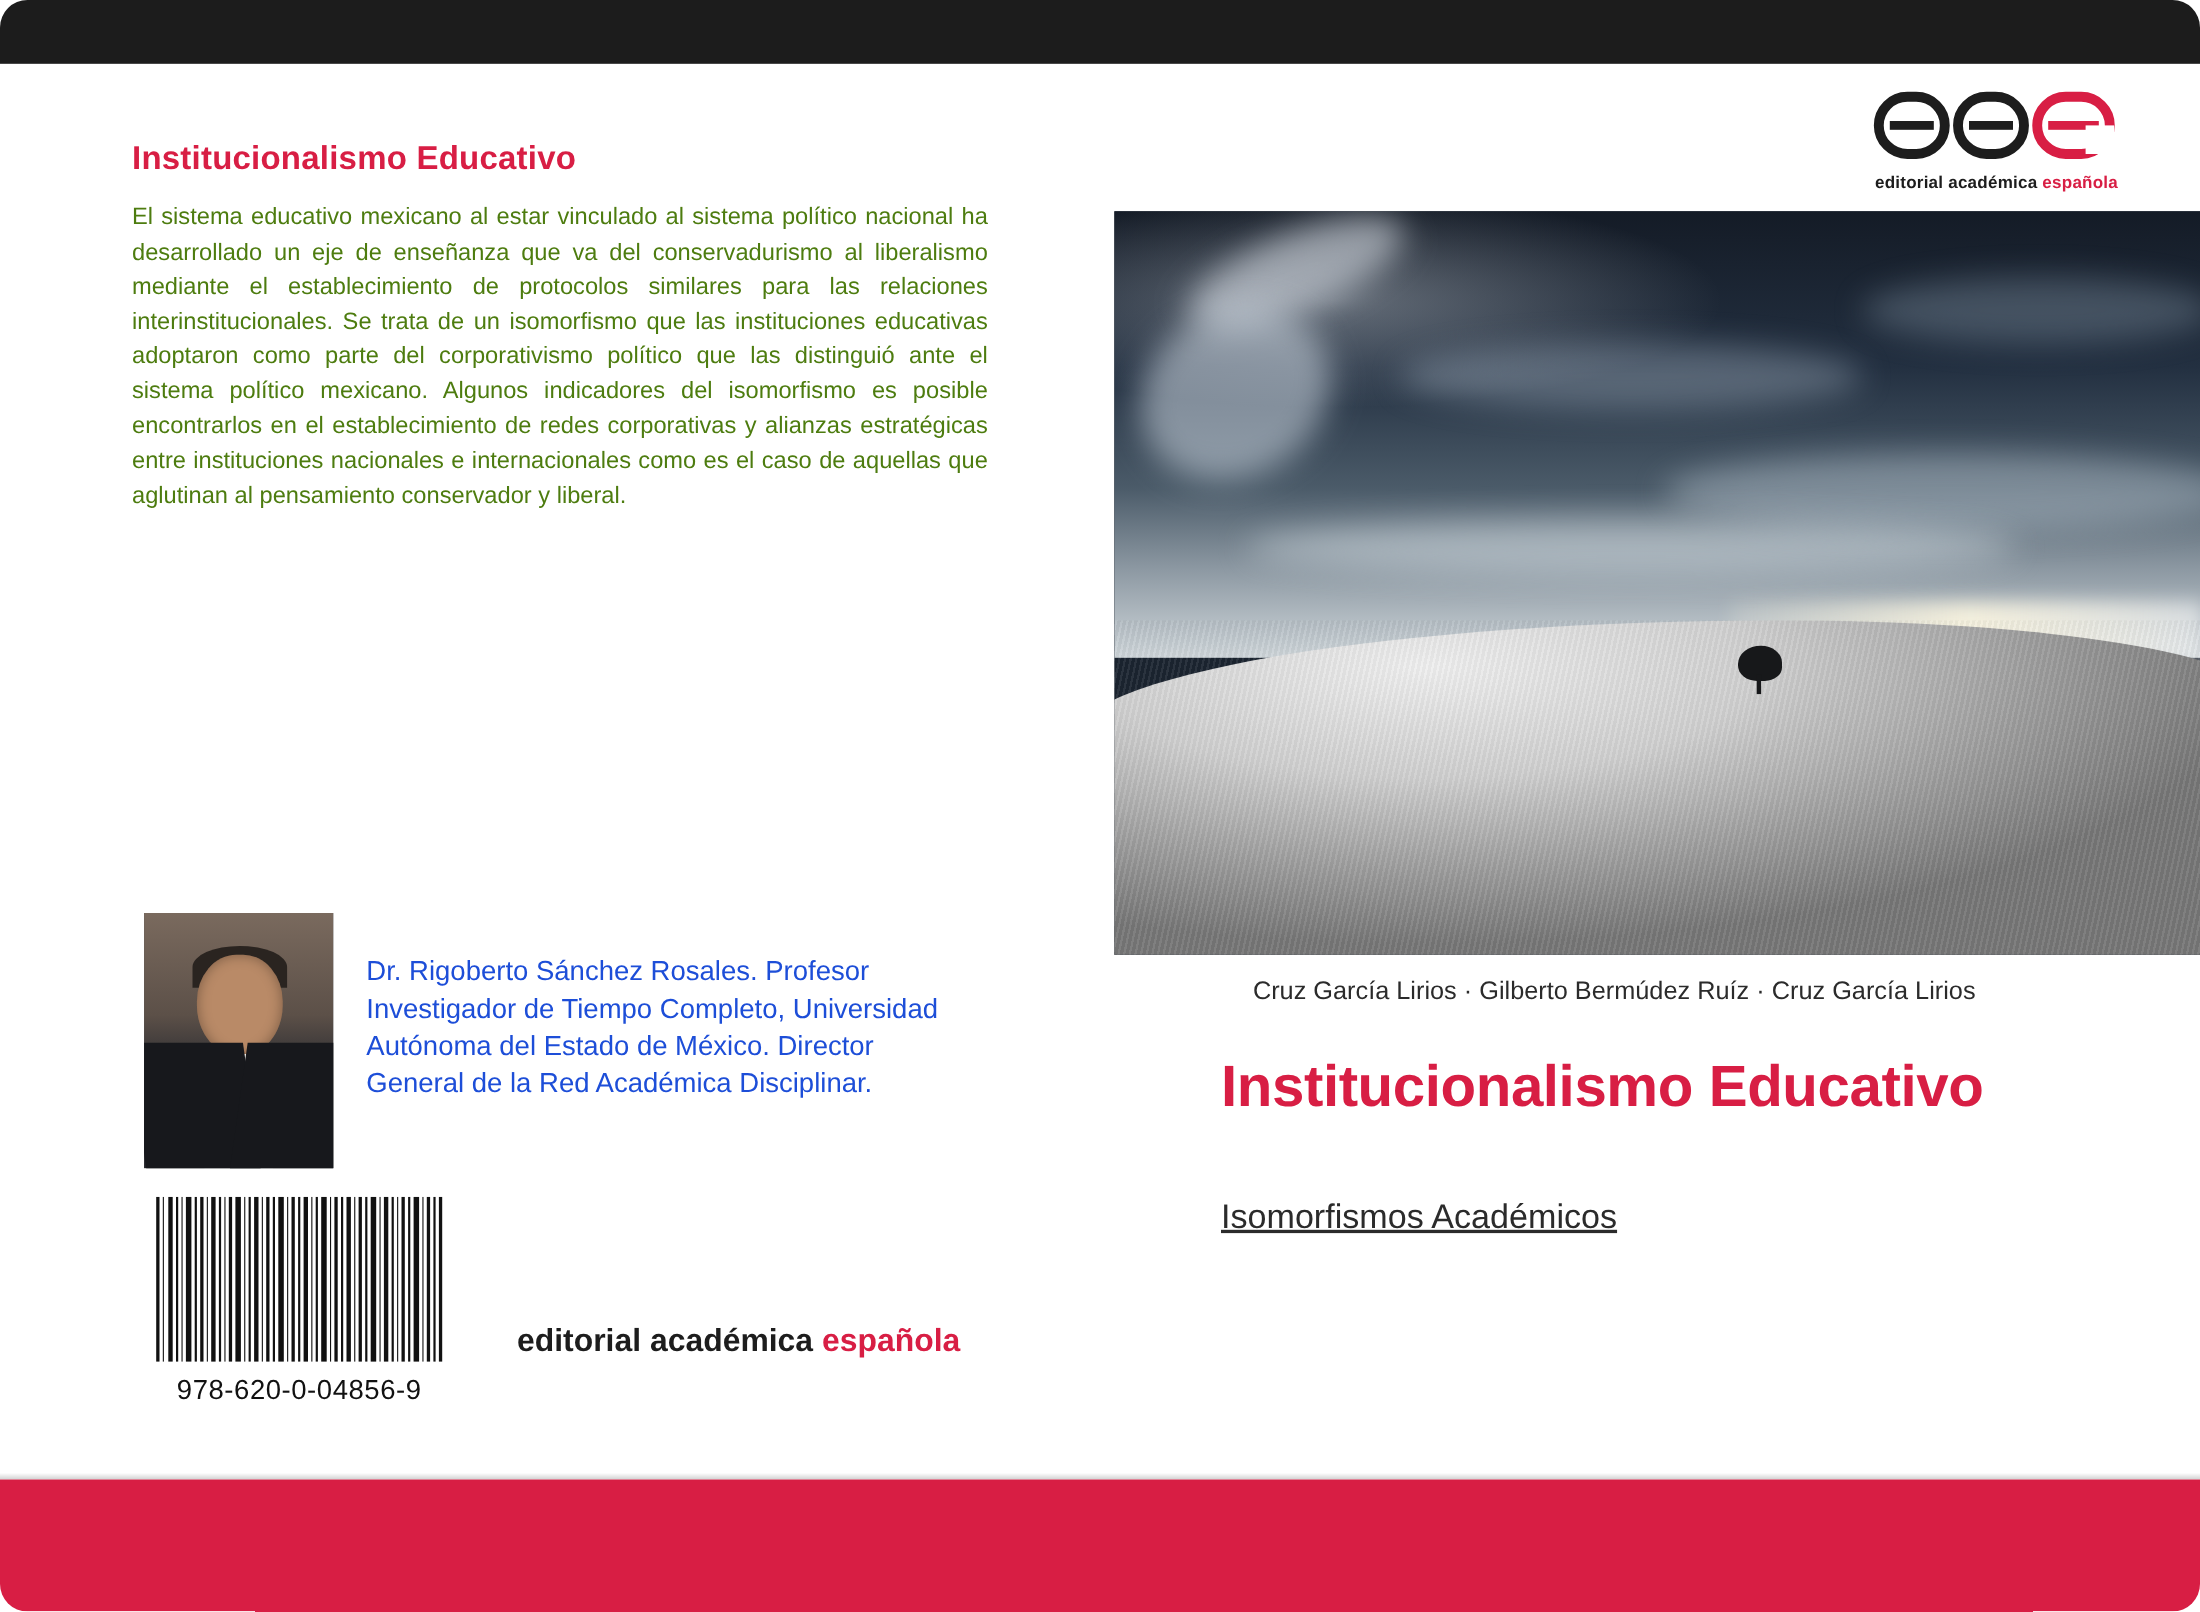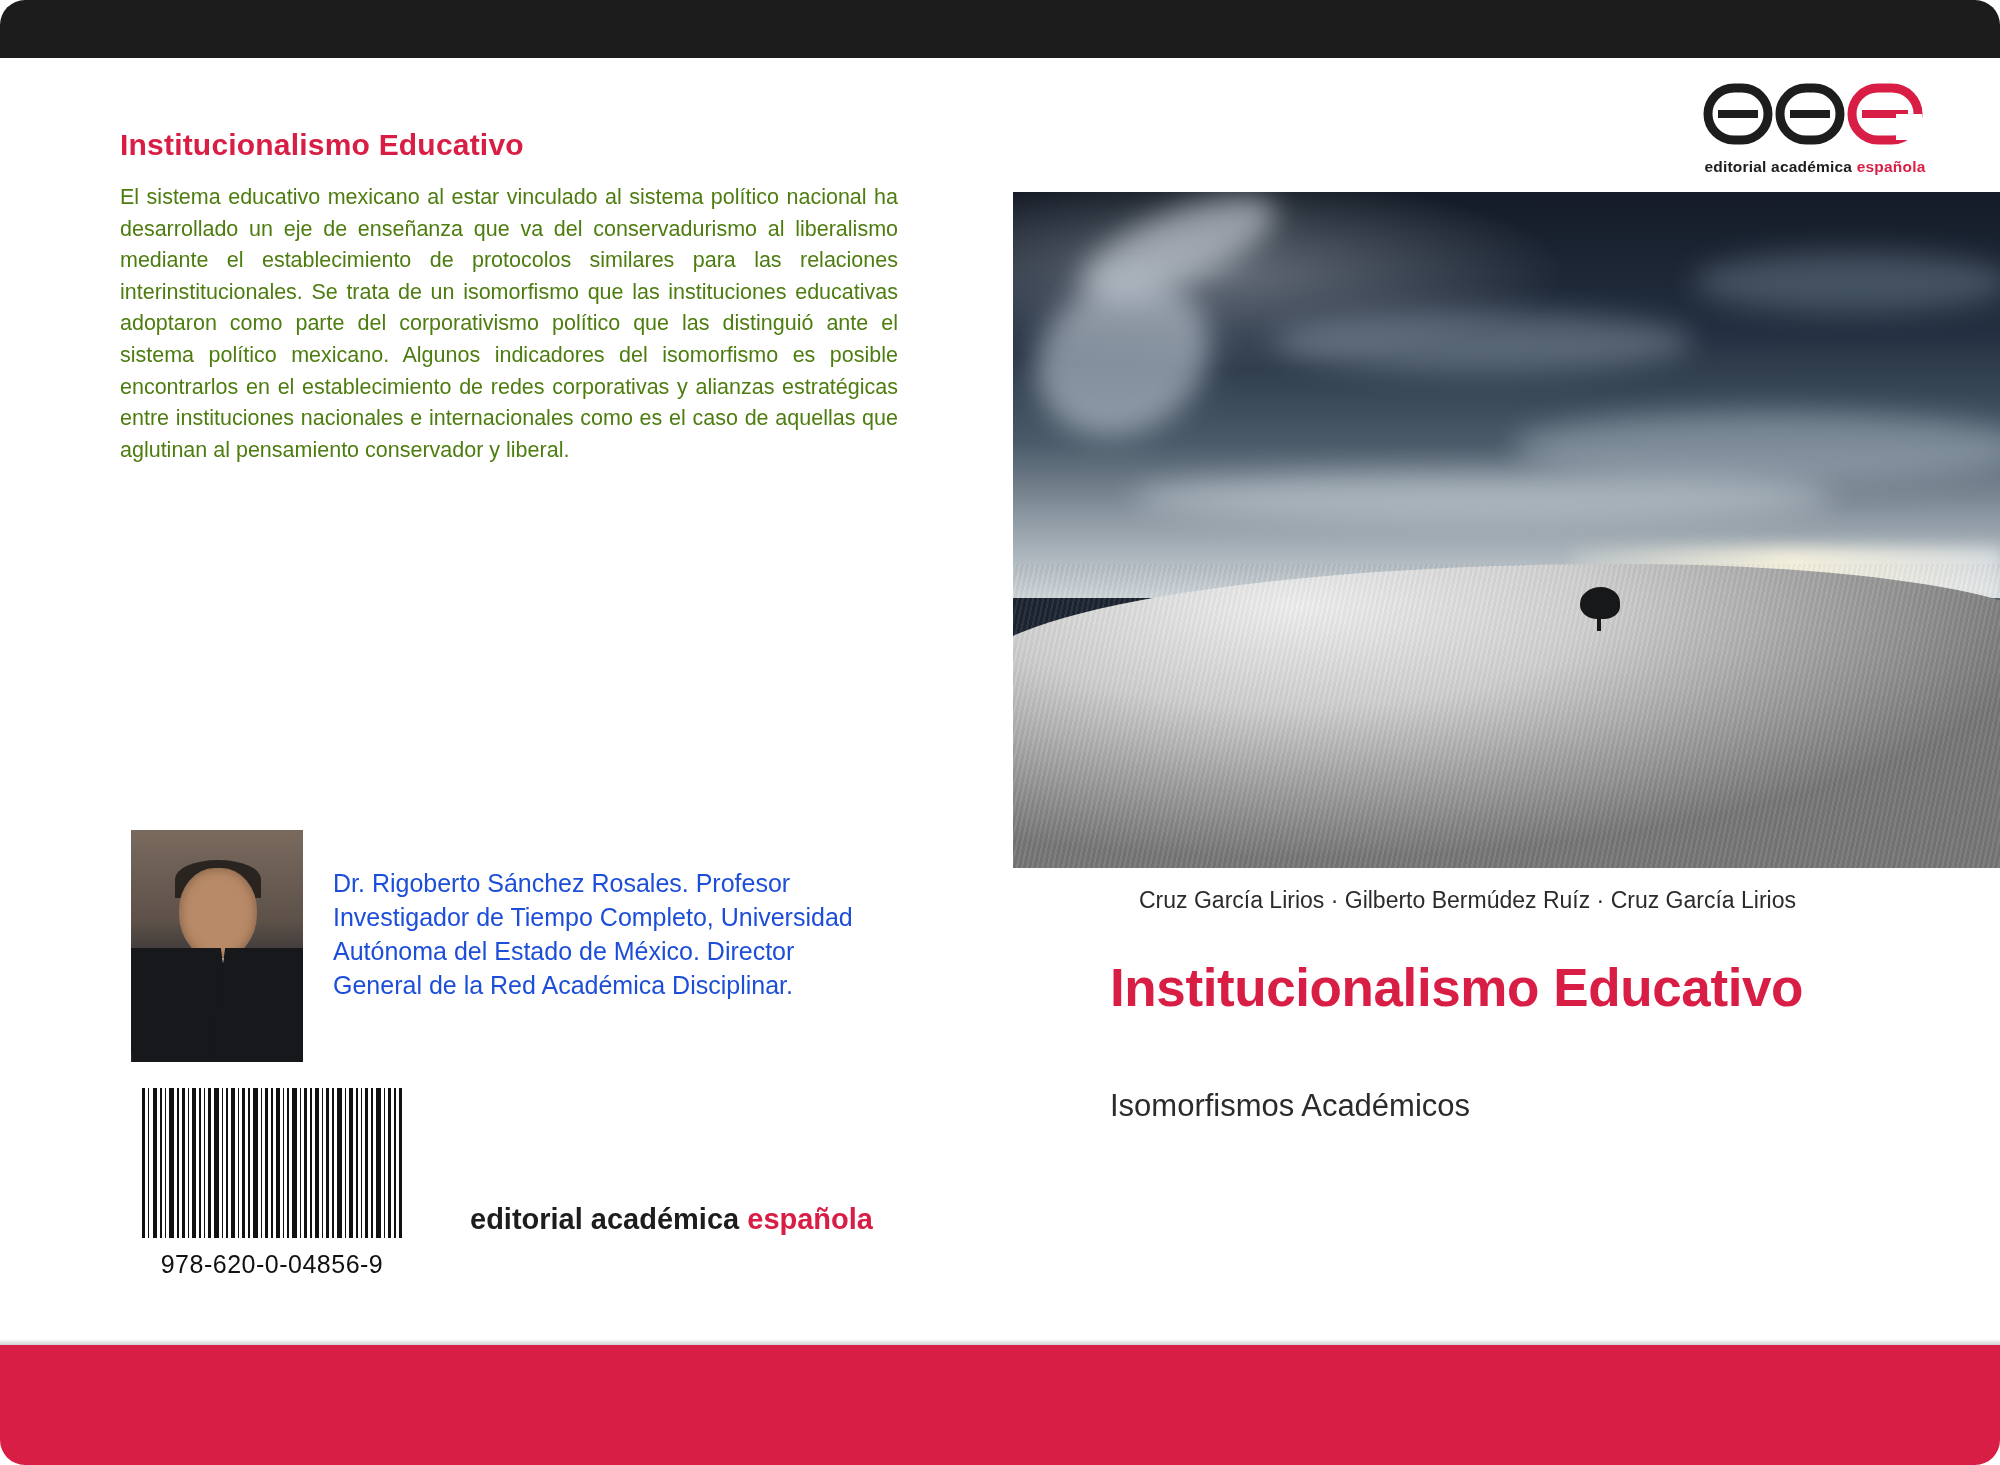--- a/index.html
+++ b/index.html
@@ -278,20 +278,21 @@
     color: #d81e44;
     letter-spacing: -0.4px;
   }
   .front-subtitle {
     position: absolute;
     left: 110px;
     top: 1030px;
     width: 800px;
     font-size: 31px;
     color: #2b2b2b;
+    text-decoration: underline;
   }
 </style>
 </head>
 <body>
 
 <div class="cover">
 
   <div class="band-top"></div>
 
   <div class="back">

